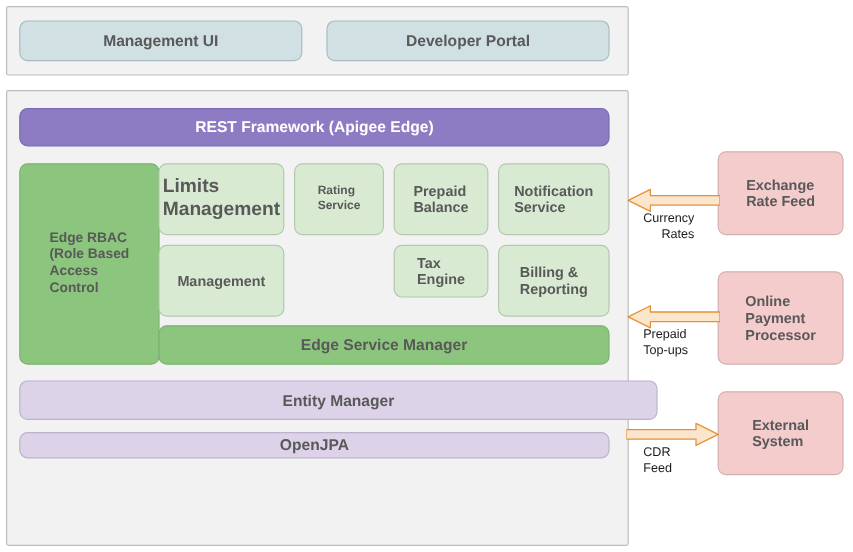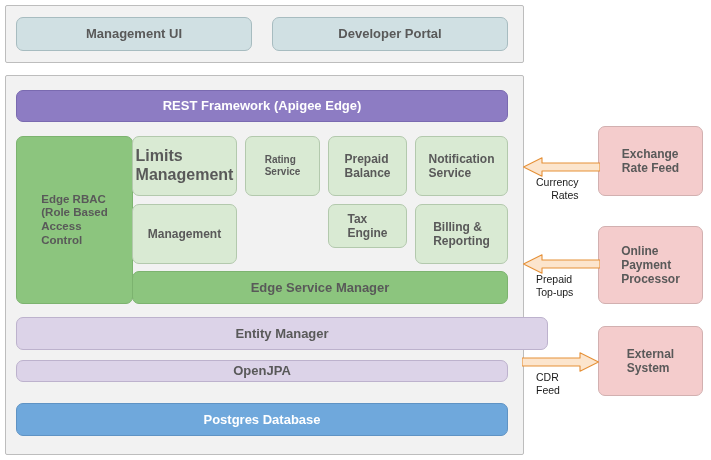--- a/index.html
+++ b/index.html
@@ -91,21 +91,20 @@
   <div class="box green-lt" style="left:132px; top:204px; width:105px; height:60px; font-size:12px;">Management</div>
   <div class="box green-lt" style="left:328px; top:204px; width:79px; height:44px; font-size:12px;">Tax
 Engine</div>
   <div class="box green-lt" style="left:415px; top:204px; width:93px; height:60px; font-size:12px;">Billing &amp;
 Reporting</div>
 
   <div class="box green-dk" style="left:132px; top:271px; width:376px; height:33px; font-size:13px;">Edge Service Manager</div>
 
   <div class="box lavender" style="left:16px; top:317px; width:532px; height:33px; font-size:13px;">Entity Manager</div>
   <div class="box lavender" style="left:16px; top:360px; width:492px; height:22px; font-size:13px;">OpenJPA</div>
-  <div class="box blue" style="left:16px; top:403px; width:492px; height:33px; font-size:13px;">Postgres Database</div>
 
   <div class="box pink" style="left:598px; top:126px; width:105px; height:70px; font-size:12px;">Exchange
 Rate Feed</div>
 
   <div class="arrow" style="left:522px; top:157px;">
     <svg width="78" height="20" viewBox="0 0 78 20">
       <path d="M 78 6 L 20 6 L 20 0.8 L 1.5 10 L 20 19.2 L 20 14 L 78 14 Z" fill="#fce5cd" stroke="#e69138" stroke-width="1.1" stroke-linejoin="round"></path>
     </svg>
   </div>
   <div class="arrow-label" style="left:536px; top:176px;text-align:right;">Currency

